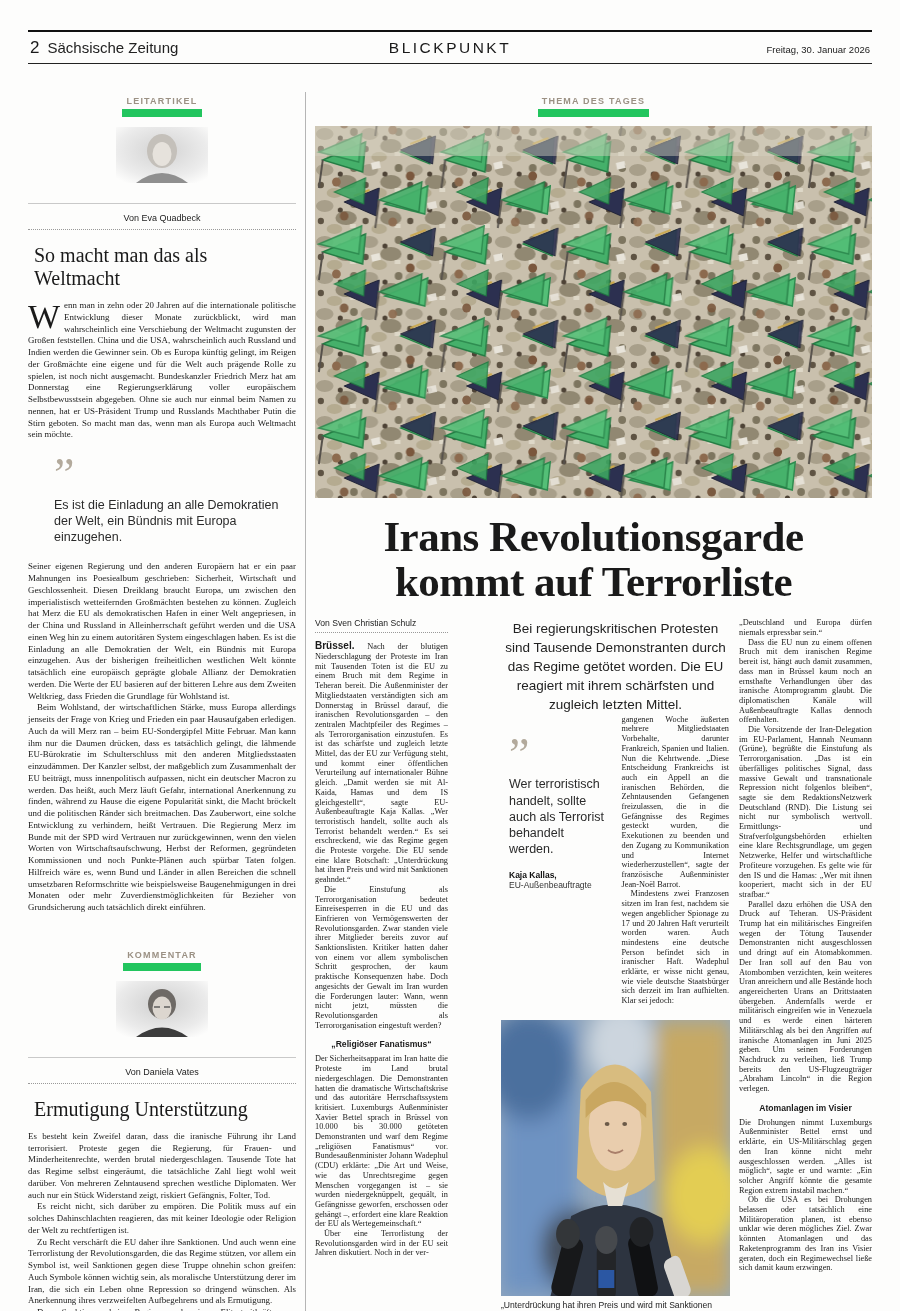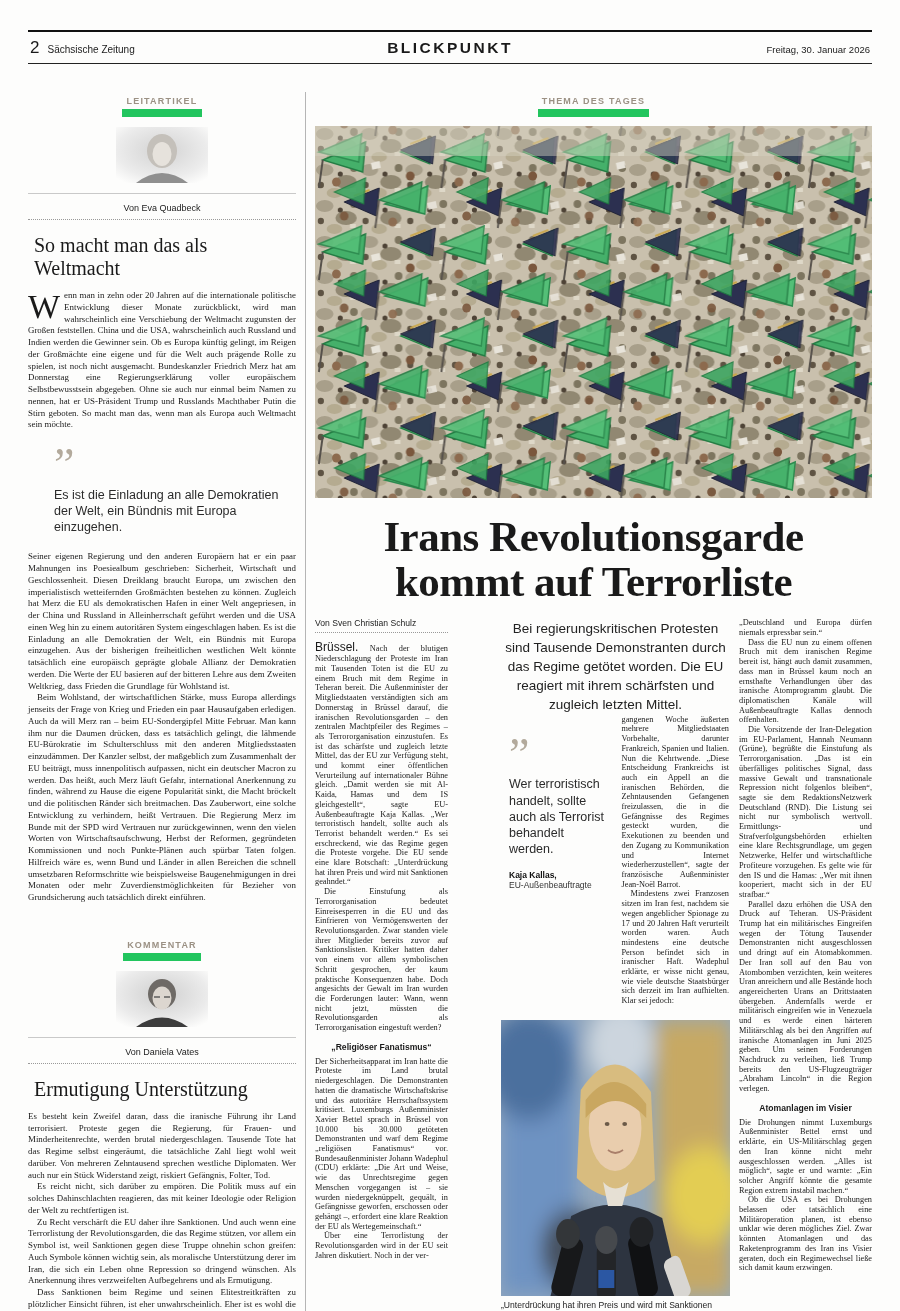--- a/index.html
+++ b/index.html
@@ -6,35 +6,35 @@
   .page{
     width:900px;height:1311px;background:#fdfdfc;margin:0 auto;position:relative;
     box-sizing:border-box;padding:30px 28px 24px;overflow:hidden;
     font-family:"Liberation Serif",serif;color:#1a1a1a;
   }
   
   .top-rule{height:2px;background:#111;}
   .hdr{display:grid;grid-template-columns:1fr auto 1fr;align-items:baseline;padding:6px 2px 5px;}
   .hdr-left{display:flex;align-items:baseline;gap:8px;}
   .page-num{font-family:"Liberation Sans",sans-serif;font-size:17px;font-weight:400;}
-  .paper-name{font-family:"Liberation Sans",sans-serif;font-size:10px;color:#222;}
-  .section-name{font-family:"Liberation Sans",sans-serif;font-size:15.5px;letter-spacing:2.5px;font-weight:700;}
+  .paper-name{font-family:"Liberation Sans",sans-serif;font-size:15px;color:#222;}
+  .section-name{font-family:"Liberation Sans",sans-serif;font-size:15.5px;letter-spacing:2.5px;font-weight:400;}
   .hdr-date{font-family:"Liberation Sans",sans-serif;font-size:9.5px;text-align:right;color:#222;}
   .hdr-rule{height:1px;background:#222;}
   
   .content{display:flex;margin-top:26px;}
   .left-col{width:268px;flex:none;}
   .v-divider{width:1px;background:#b5b5b5;margin:2px 9px 40px 9px;flex:none;}
   .main-col{flex:1;min-width:0;}
   
   .kicker-wrap{text-align:center;}
   .kicker{display:inline-block;font-family:"Liberation Sans",sans-serif;font-weight:700;
     font-size:9px;letter-spacing:1.2px;color:#9b9184;border-bottom:8px solid #22c55e;padding:0 4px 3px;}
   .portrait{width:92px;height:56px;margin:10px auto 0;display:block;}
-  .author-block{border-top:1px solid #c9c9c9;margin-top:10px;padding-top:3px;text-align:center;
+  .author-block{border-top:1px solid #c9c9c9;margin-top:20px;padding-top:3px;text-align:center;
     border-bottom:1px dotted #999;padding-bottom:4px;}
   .author-name{font-family:"Liberation Sans",sans-serif;font-size:9px;color:#222;}
   
   .op-headline{font-size:20px;line-height:1.15;text-align:left;font-weight:500;margin:14px 6px 10px;}
   .body p{margin:0;font-size:8.9px;line-height:1.32;text-align:justify;hyphens:auto;-webkit-hyphens:auto;}
   .body p + p{text-indent:9px;}
   .dropcap{float:left;font-size:34px;line-height:0.82;padding:3px 4px 0 0;font-weight:500;}
   .pullquote-left{margin:20px 0 16px 26px;}
   .pullquote-mid{margin:26px 0 0 8px;}
   .q-glyph{font-family:"Liberation Serif",serif;color:#b3aa9c;font-size:46px;line-height:0.6;display:block;
@@ -51,21 +51,21 @@
   .caption .cap-text{display:block;max-width:100%;}
   .credit{position:absolute;right:0;bottom:0;font-size:6.8px;color:#666;background:#fdfdfc;padding-left:6px;}
   .main-headline{font-size:43px;line-height:1.05;font-weight:700;text-align:center;margin:16px 0 14px;
     letter-spacing:-0.5px;}
   .art-cols{display:flex;gap:9px;margin-top:4px;}
   .acol{width:133px;flex:none;}
   .amid{flex:1;min-width:0;margin-left:44px;}
   .art-byline{font-family:"Liberation Sans",sans-serif;font-size:8.6px;color:#222;
     border-bottom:1px dotted #999;padding-bottom:4px;margin-bottom:7px;}
   .acol .body p, .amid .body p{font-size:8.3px;line-height:1.17;}
-  .lead-in{font-family:"Liberation Sans",sans-serif;font-weight:400;font-size:12px;}
+  .lead-in{font-family:"Liberation Sans",sans-serif;font-weight:700;font-size:10px;}
   .subhead{font-family:"Liberation Sans",sans-serif;font-weight:700;font-size:8.6px;text-align:center;
     margin:9px 0 5px;}
   .standfirst{font-family:"Liberation Sans",sans-serif;font-size:13.5px;line-height:1.4;text-align:center;
     color:#222;margin:2px 2px 0;}
   .mid-pair{display:flex;gap:13px;}
   .mid-half{width:calc(50% - 7px);flex:none;}
   .photo-kallas{width:100%;height:276px;margin-top:14px;display:block;}
   
   svg{display:block;}
 </style>

